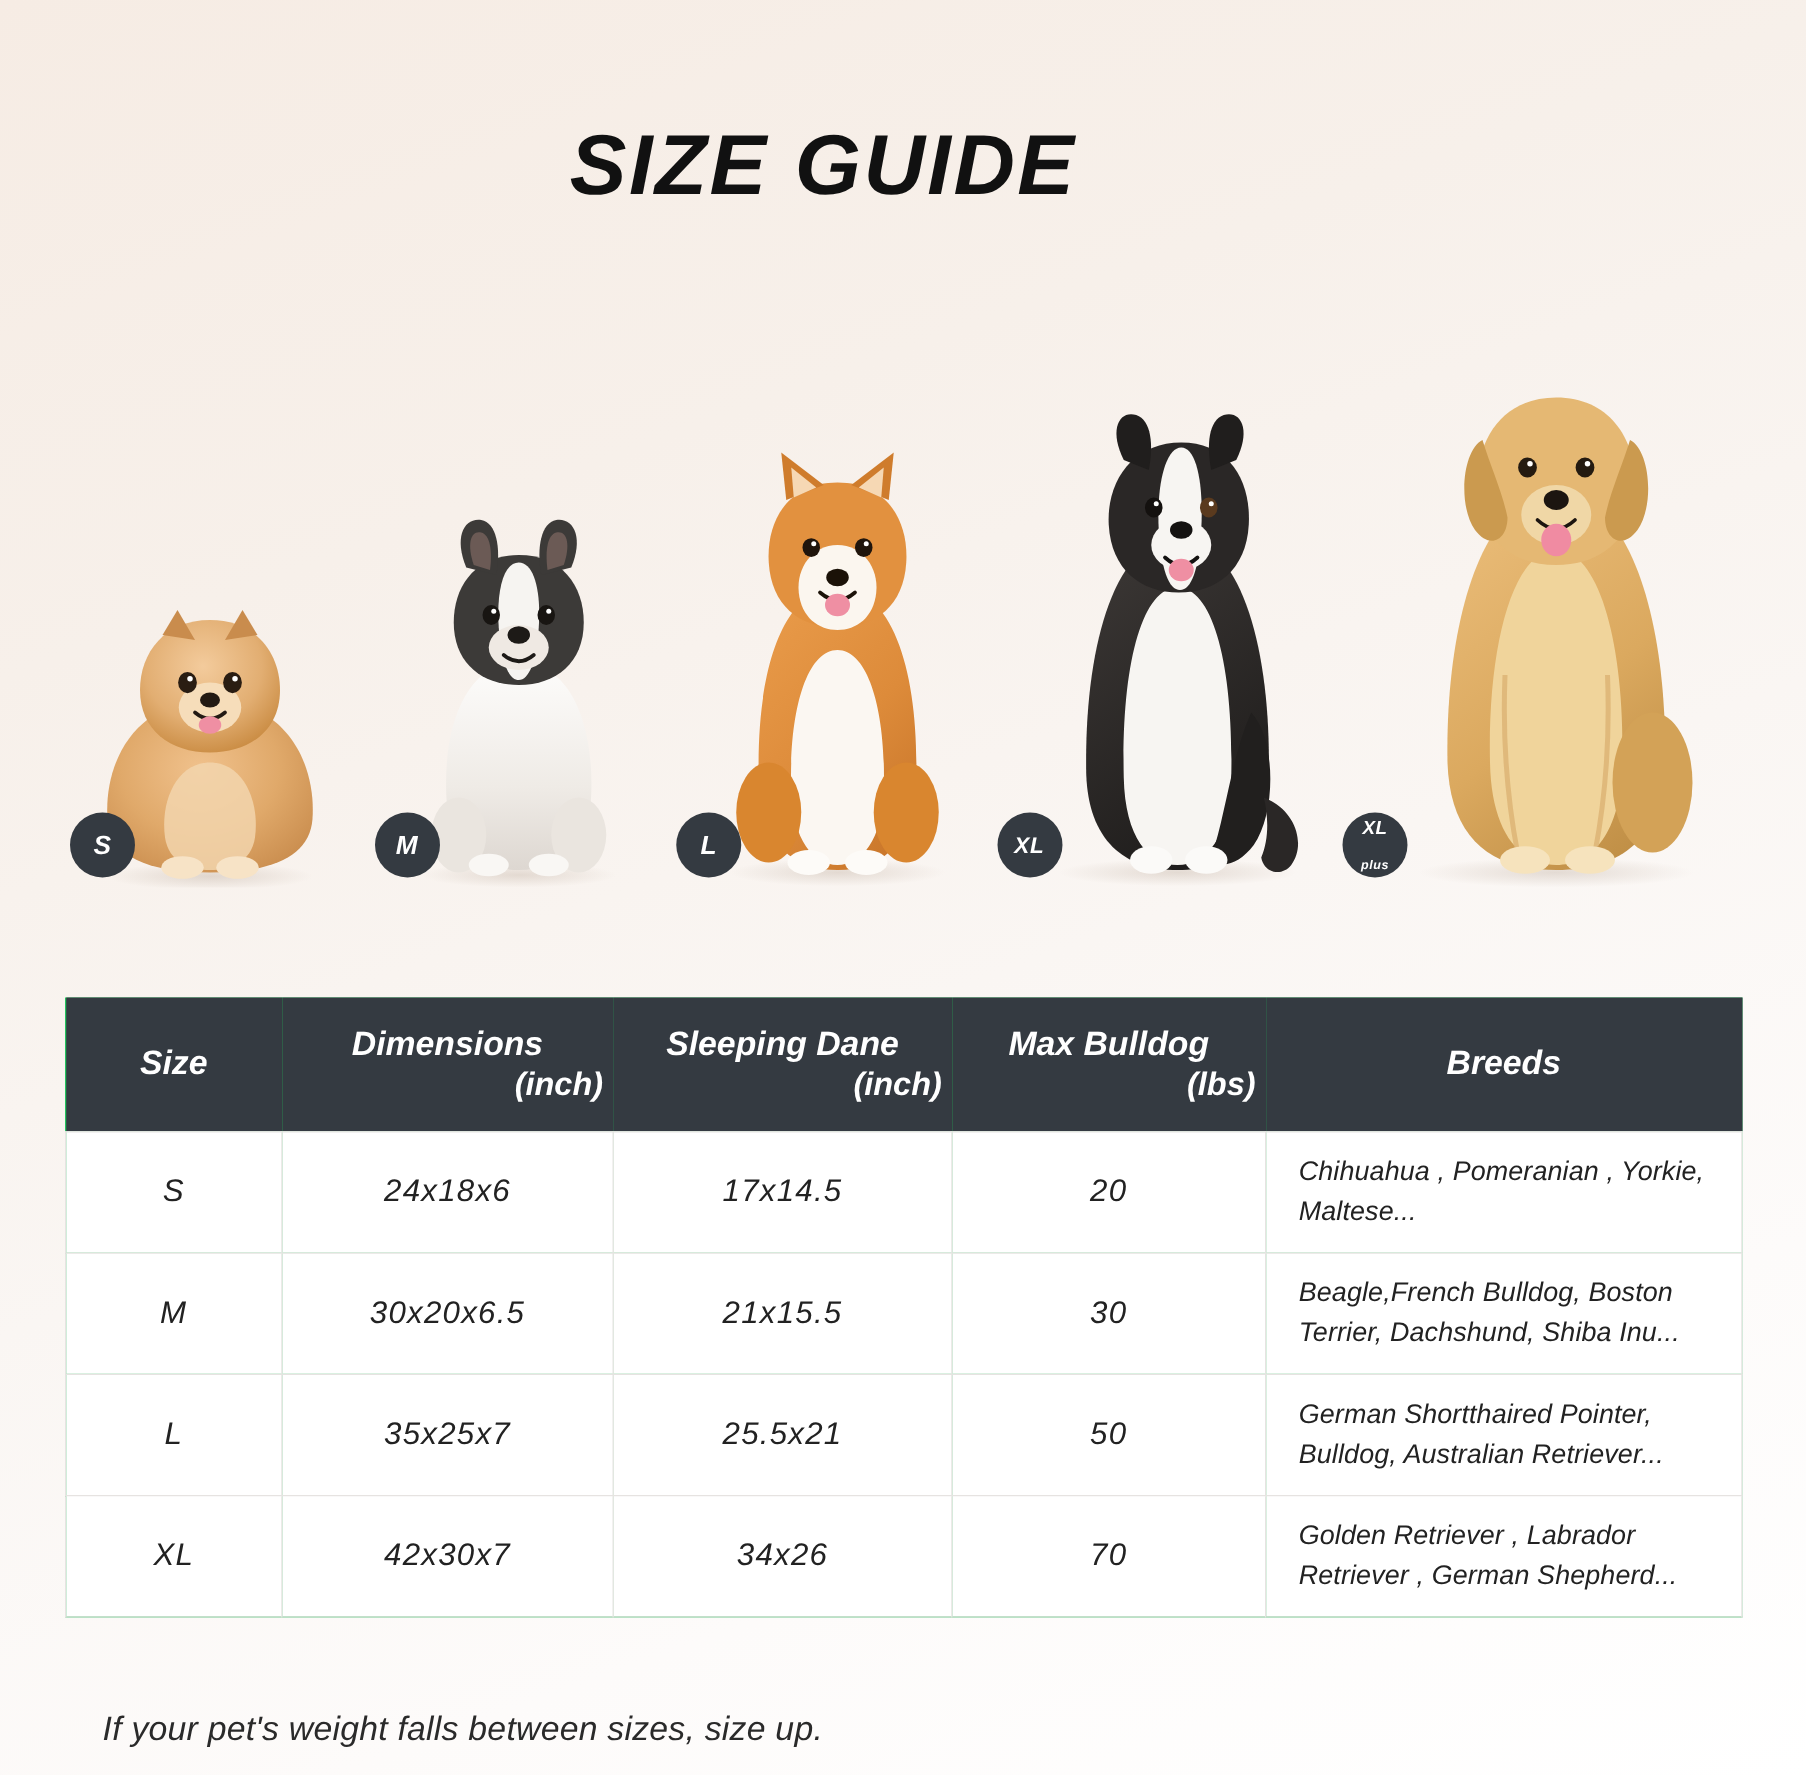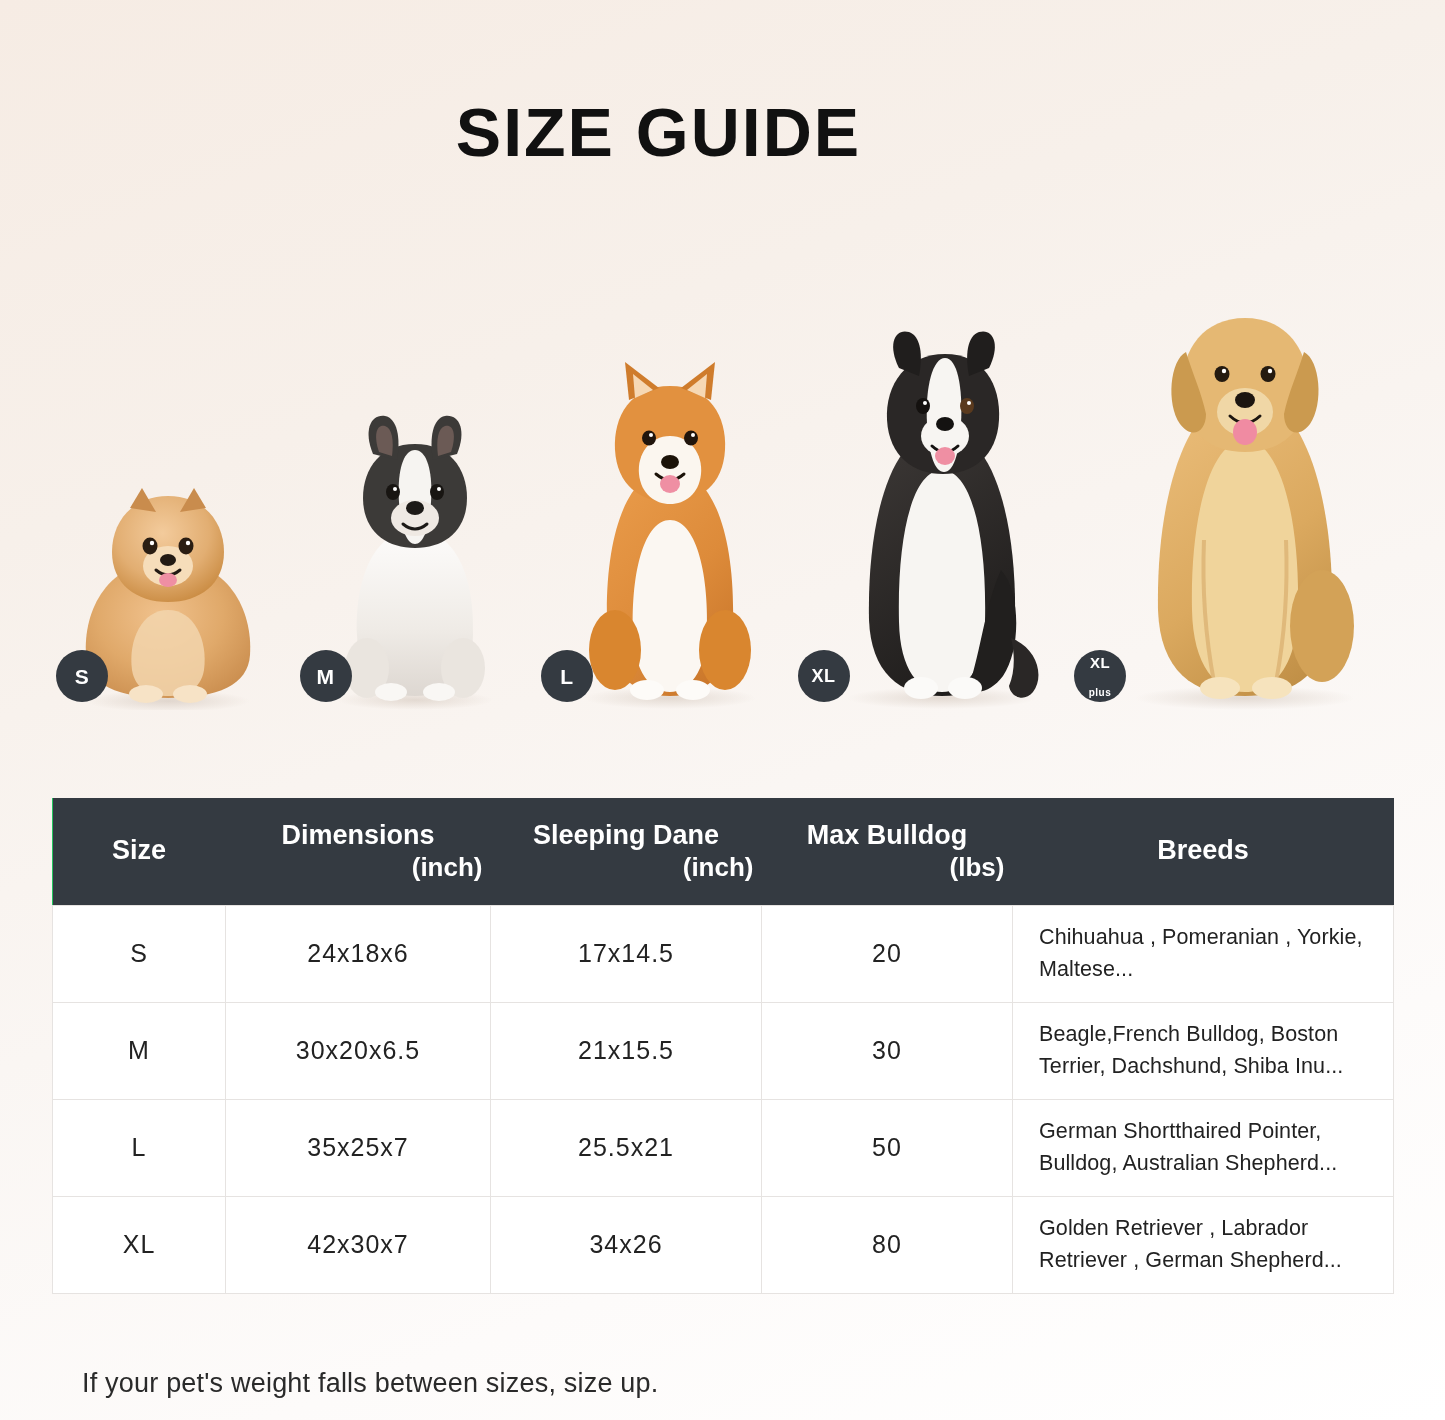--- a/index.html
+++ b/index.html
@@ -13,20 +13,21 @@
     background: linear-gradient(160deg, #f6ece4 0%, #f7f0ea 28%, #faf6f3 55%, #fdfbfa 78%, #ffffff 100%);
     color: #1b1b1b;
     position: relative;
     overflow: hidden;
   }
 
   .page {
     position: relative;
     width: 1317px;
     height: 1420px;
+    font-style: italic;
   }
 
   
   .title {
     text-align: center;
     font-size: 68px;
     font-weight: 700;
     letter-spacing: 2px;
     color: #111111;
     padding-top: 98px;
@@ -454,27 +455,27 @@
           <td>30x20x6.5</td>
           <td>21x15.5</td>
           <td>30</td>
           <td class="breeds">Beagle,French Bulldog, Boston Terrier, Dachshund, Shiba Inu...</td>
         </tr>
         <tr>
           <td>L</td>
           <td>35x25x7</td>
           <td>25.5x21</td>
           <td>50</td>
-          <td class="breeds">German Shortthaired Pointer, Bulldog, Australian Shepherd...</td>
+          <td class="breeds">German Shortthaired Pointer, Bulldog, Australian Retriever...</td>
         </tr>
         <tr>
           <td>XL</td>
           <td>42x30x7</td>
           <td>34x26</td>
-          <td>80</td>
+          <td>70</td>
           <td class="breeds">Golden Retriever , Labrador Retriever , German Shepherd...</td>
         </tr>
       </tbody>
     </table>
   </div>
 
   <div class="footnote">If your pet's weight falls between sizes, size up.</div>
 
 </div>
 

